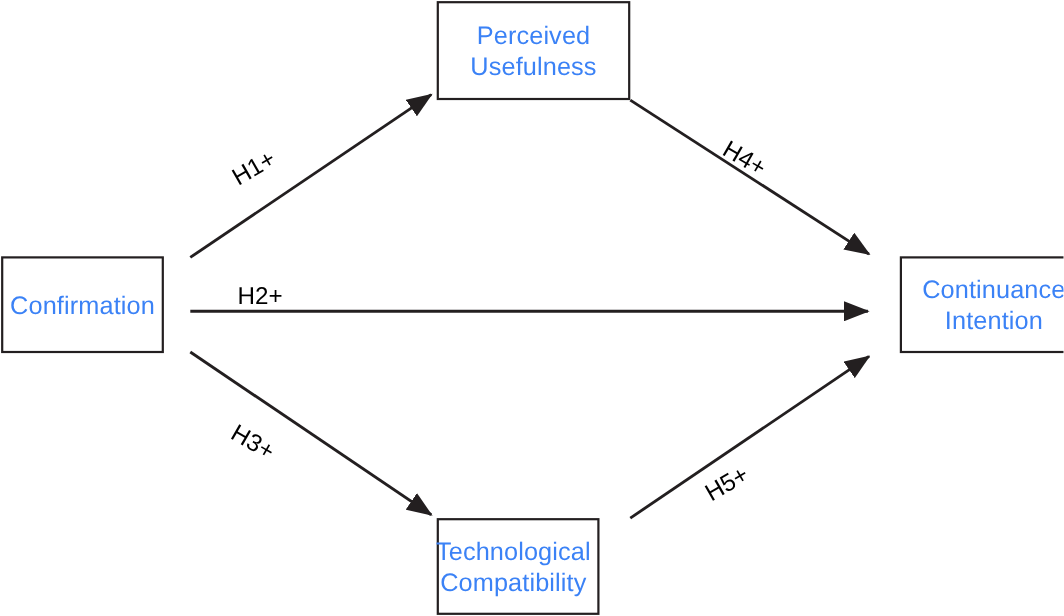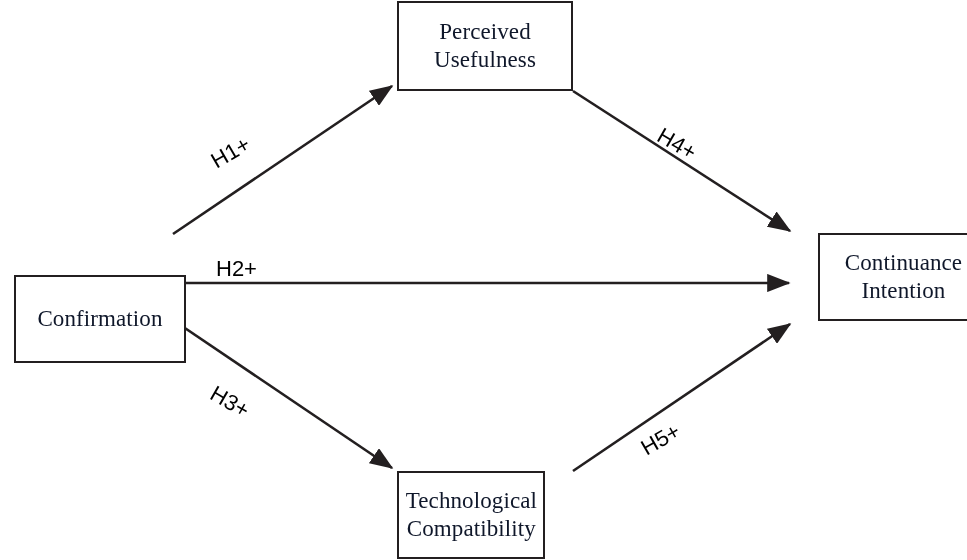--- a/index.html
+++ b/index.html
@@ -30,40 +30,39 @@
     box-sizing: border-box;
     border: 2px solid #231f20;
     background: #ffffff;
     display: flex;
     align-items: center;
     justify-content: center;
     text-align: center;
     z-index: 2;
   }
   .node-label {
-    font-family: Liberation Serif, serif;
+    font-family: Liberation Sans, sans-serif;
     font-size: 23px;
     line-height: 1.22;
-    color: #0f172a;
+    color: #3b82f6;
     letter-spacing: 0.1px;
     white-space: pre-line;
     padding: 0 6px;
   }
   #node-perceived-usefulness {
     left: 397px;
     top: 1px;
     width: 176px;
     height: 90px;
   }
   #node-confirmation {
-    left: 14px;
+    left: 1px;
     top: 233px;
-    width: 172px;
+    width: 148px;
     height: 88px;
-    margin-top: 42px;
   }
   #node-technological-compatibility {
     left: 397px;
     top: 471px;
     width: 148px;
     height: 88px;
     justify-content: flex-end;
   }
   #node-continuance-intention {
     left: 794px;

